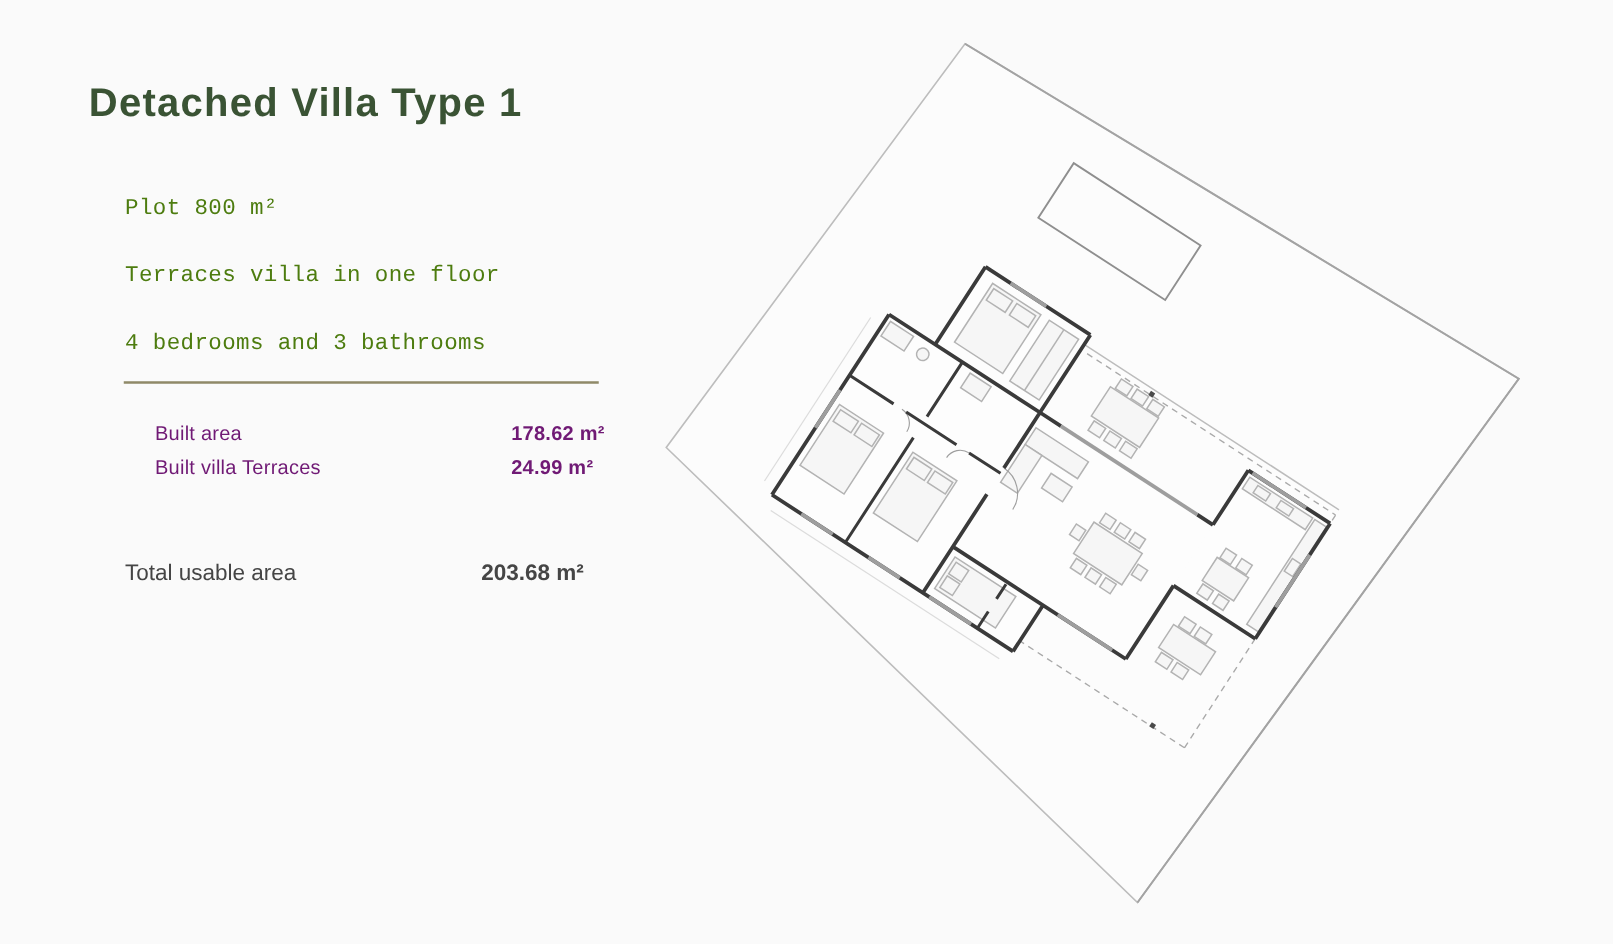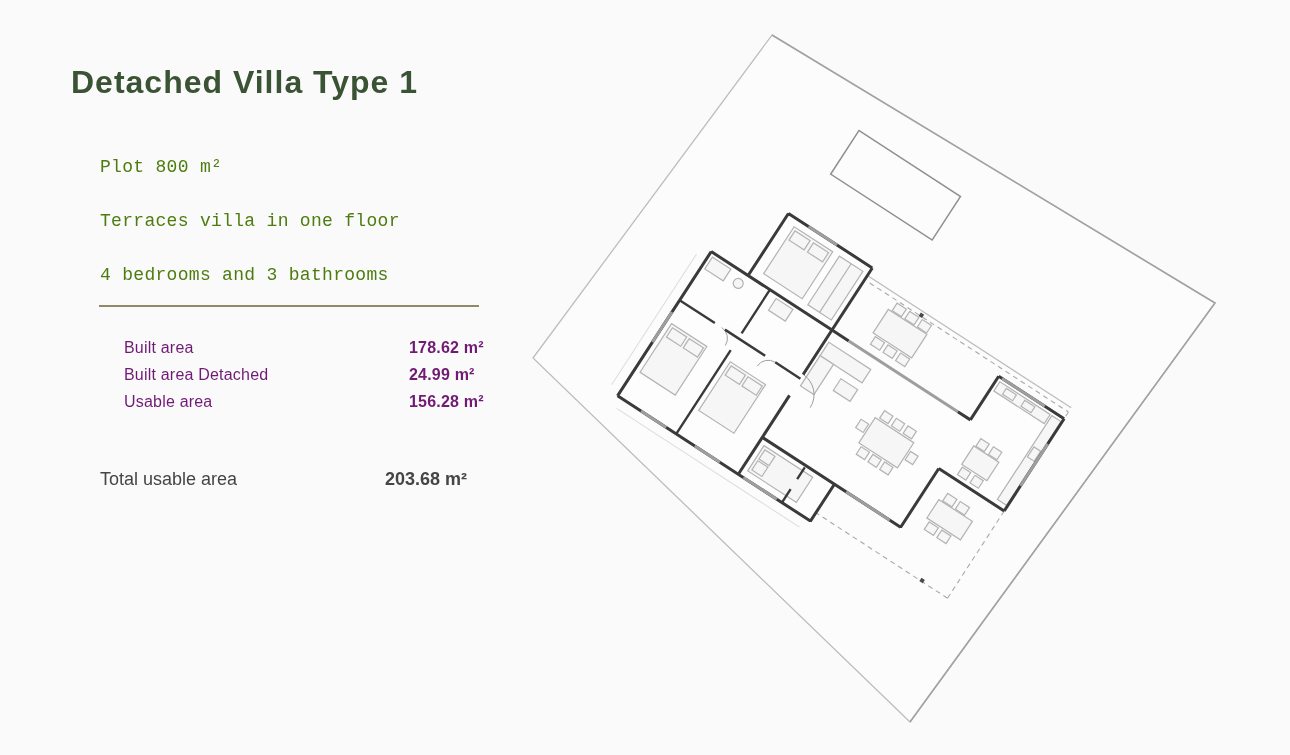--- a/index.html
+++ b/index.html
@@ -22,21 +22,21 @@
     margin:0 0 36px 0;font-size:18px;line-height:18px;
     color:#4d7c0f;letter-spacing:.3px;font-family:Liberation Mono, monospace;
   }
   .divider{
     position:absolute;left:99px;top:305px;width:380px;height:2px;
     background:#8f8968;
   }
   .areas{position:absolute;left:100px;top:338px;width:400px;font-size:16px;color:#701a75;margin-left:24px;}
   .arow{position:relative;height:27px;line-height:20px;letter-spacing:.2px;}
   .arow .val{position:absolute;left:285px;top:0;font-weight:bold;}
-  .total{position:absolute;left:100px;top:469px;width:400px;font-size:18px;color:#454545;}
+  .total{position:absolute;left:100px;top:448px;width:400px;font-size:18px;color:#454545;}
   .total .val{position:absolute;left:285px;top:0;font-weight:bold;}
 
   
   svg{position:absolute;inset:0;}
   .plot{fill:#fcfcfc;}
   .housefill{fill:#fdfdfd;stroke:none;}
   .furn{fill:#f6f6f6;}
   .nofill{fill:none;}
 </style>
 </head>
@@ -53,26 +53,22 @@
   </div>
 
   <div class="divider"></div>
 
   <div class="areas">
     <div class="arow">
       <span>Built area</span>
       <span class="val">178.62 m²</span>
     </div>
     <div class="arow">
-      <span>Built area Detached</span>
+      <span>Built villa Terraces</span>
       <span class="val">24.99 m²</span>
-    </div>
-    <div class="arow">
-      <span>Usable area</span>
-      <span class="val">156.28 m²</span>
     </div>
   </div>
 
   <div class="total">
     <span>Total usable area</span>
     <span class="val">203.68 m²</span>
   </div>
 
   <svg viewBox="0 0 1290 755" width="1290" height="755">
 

